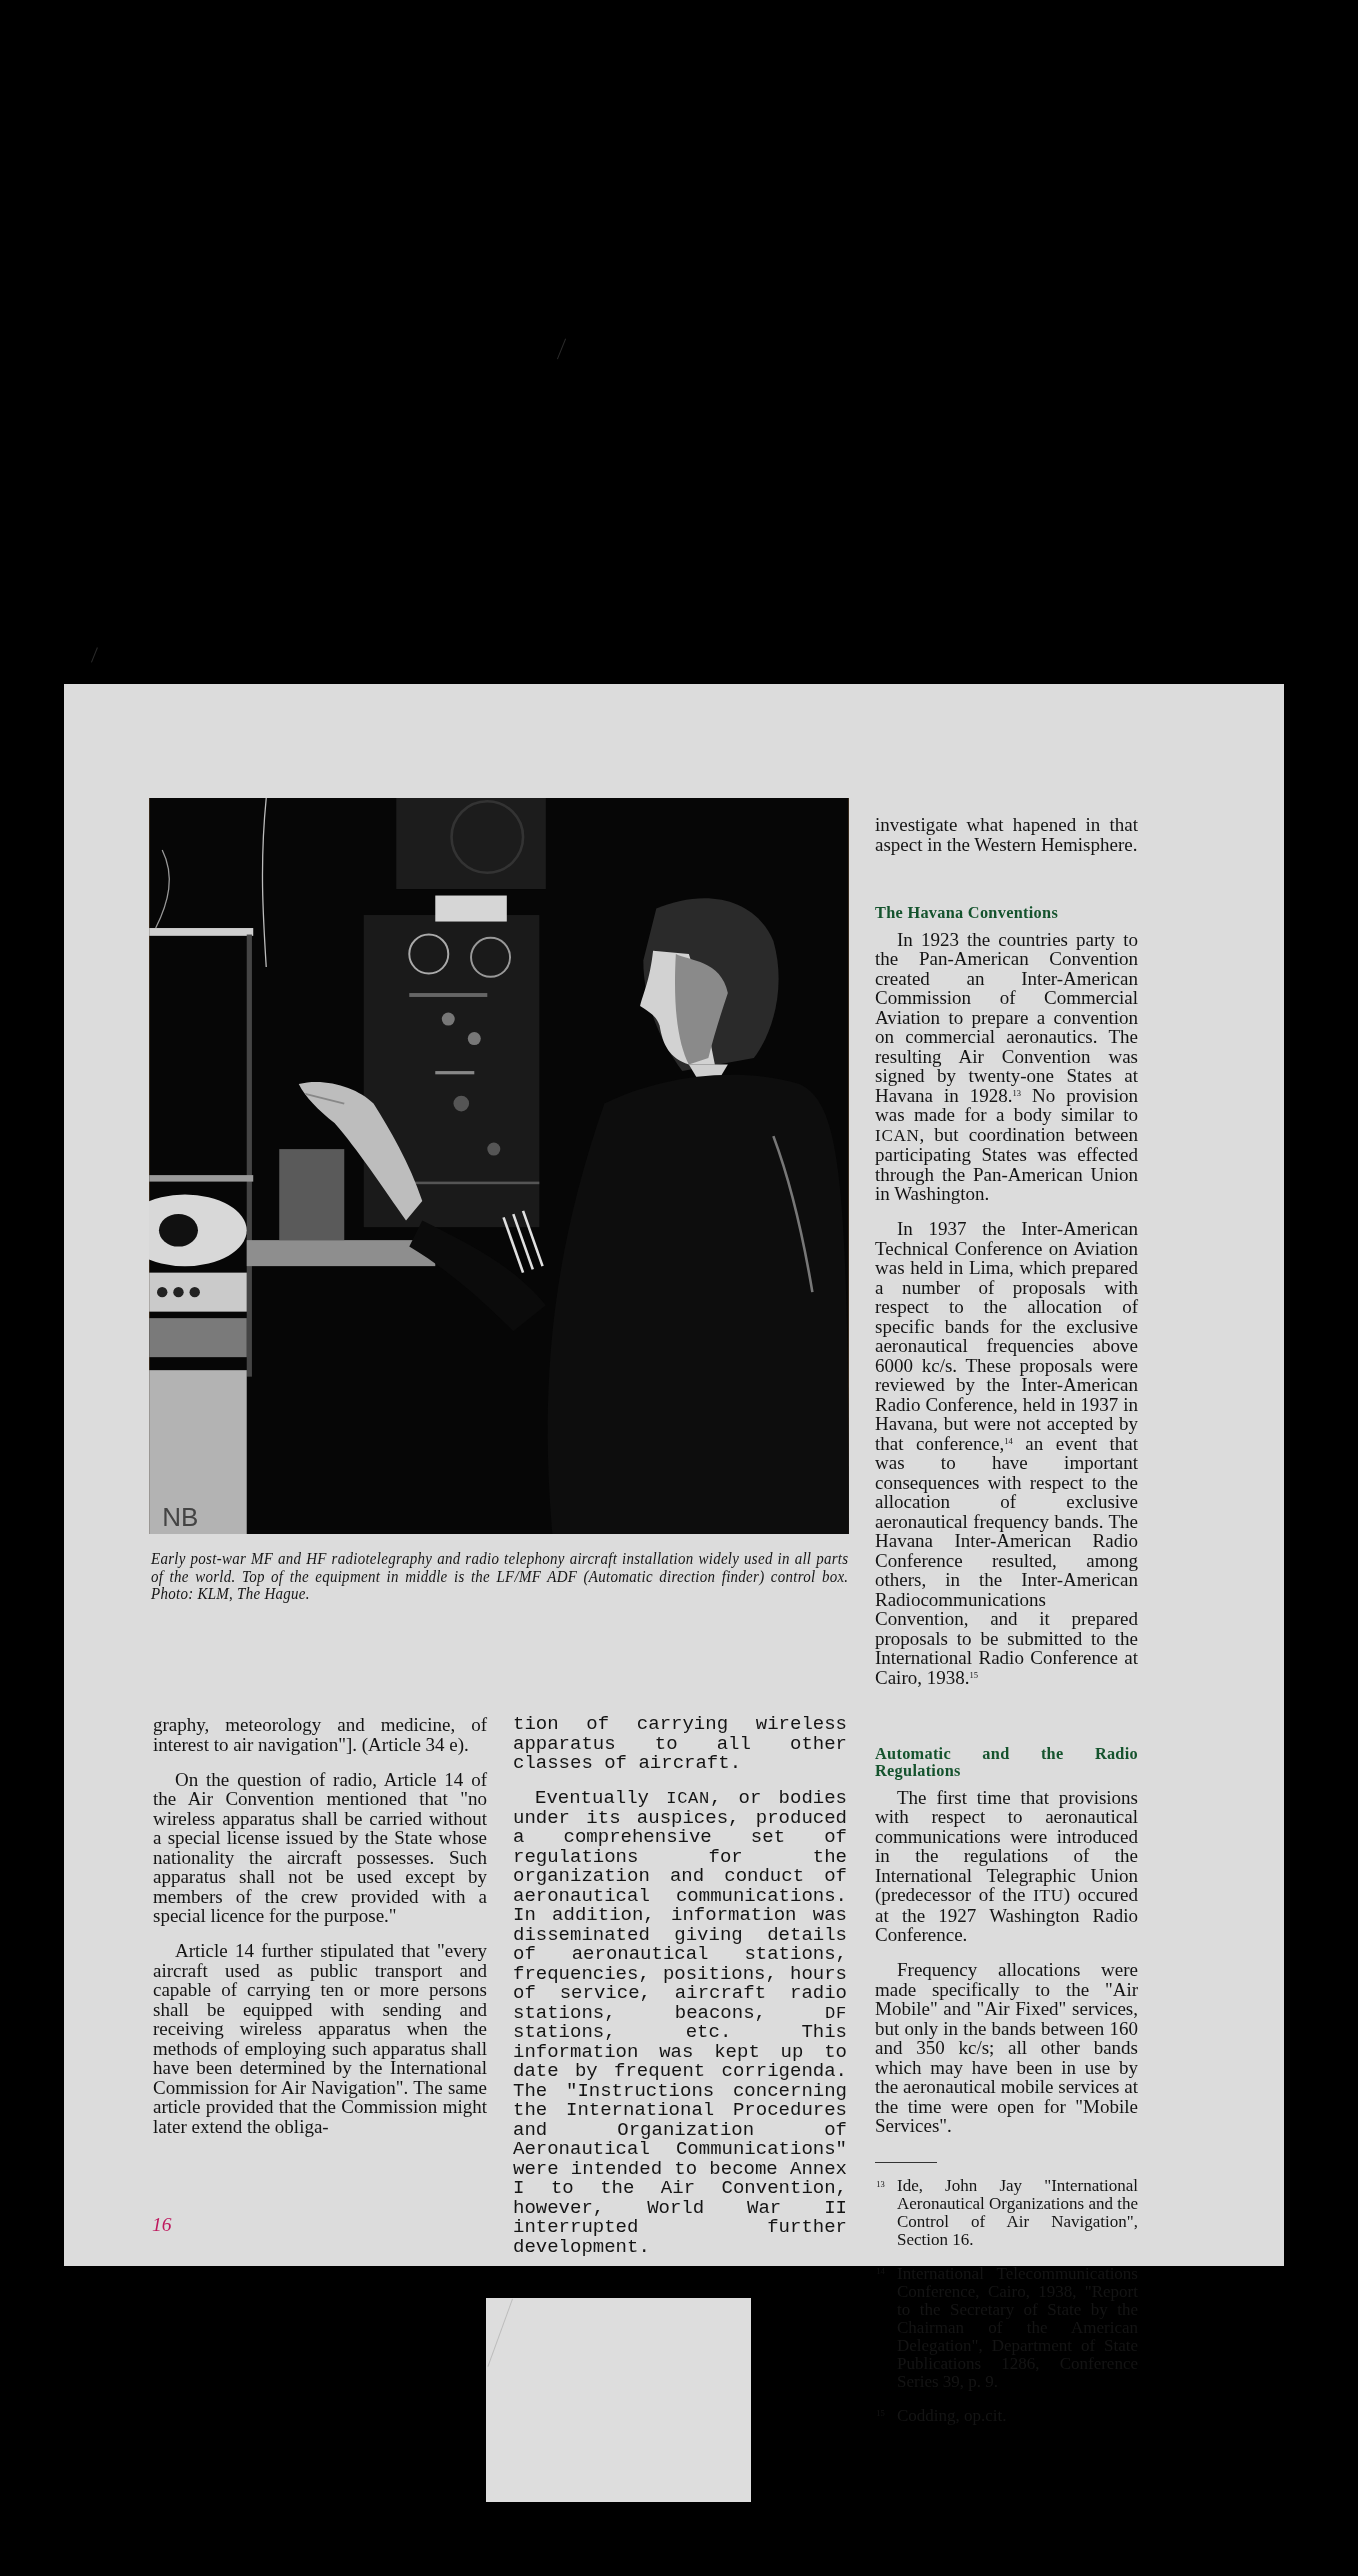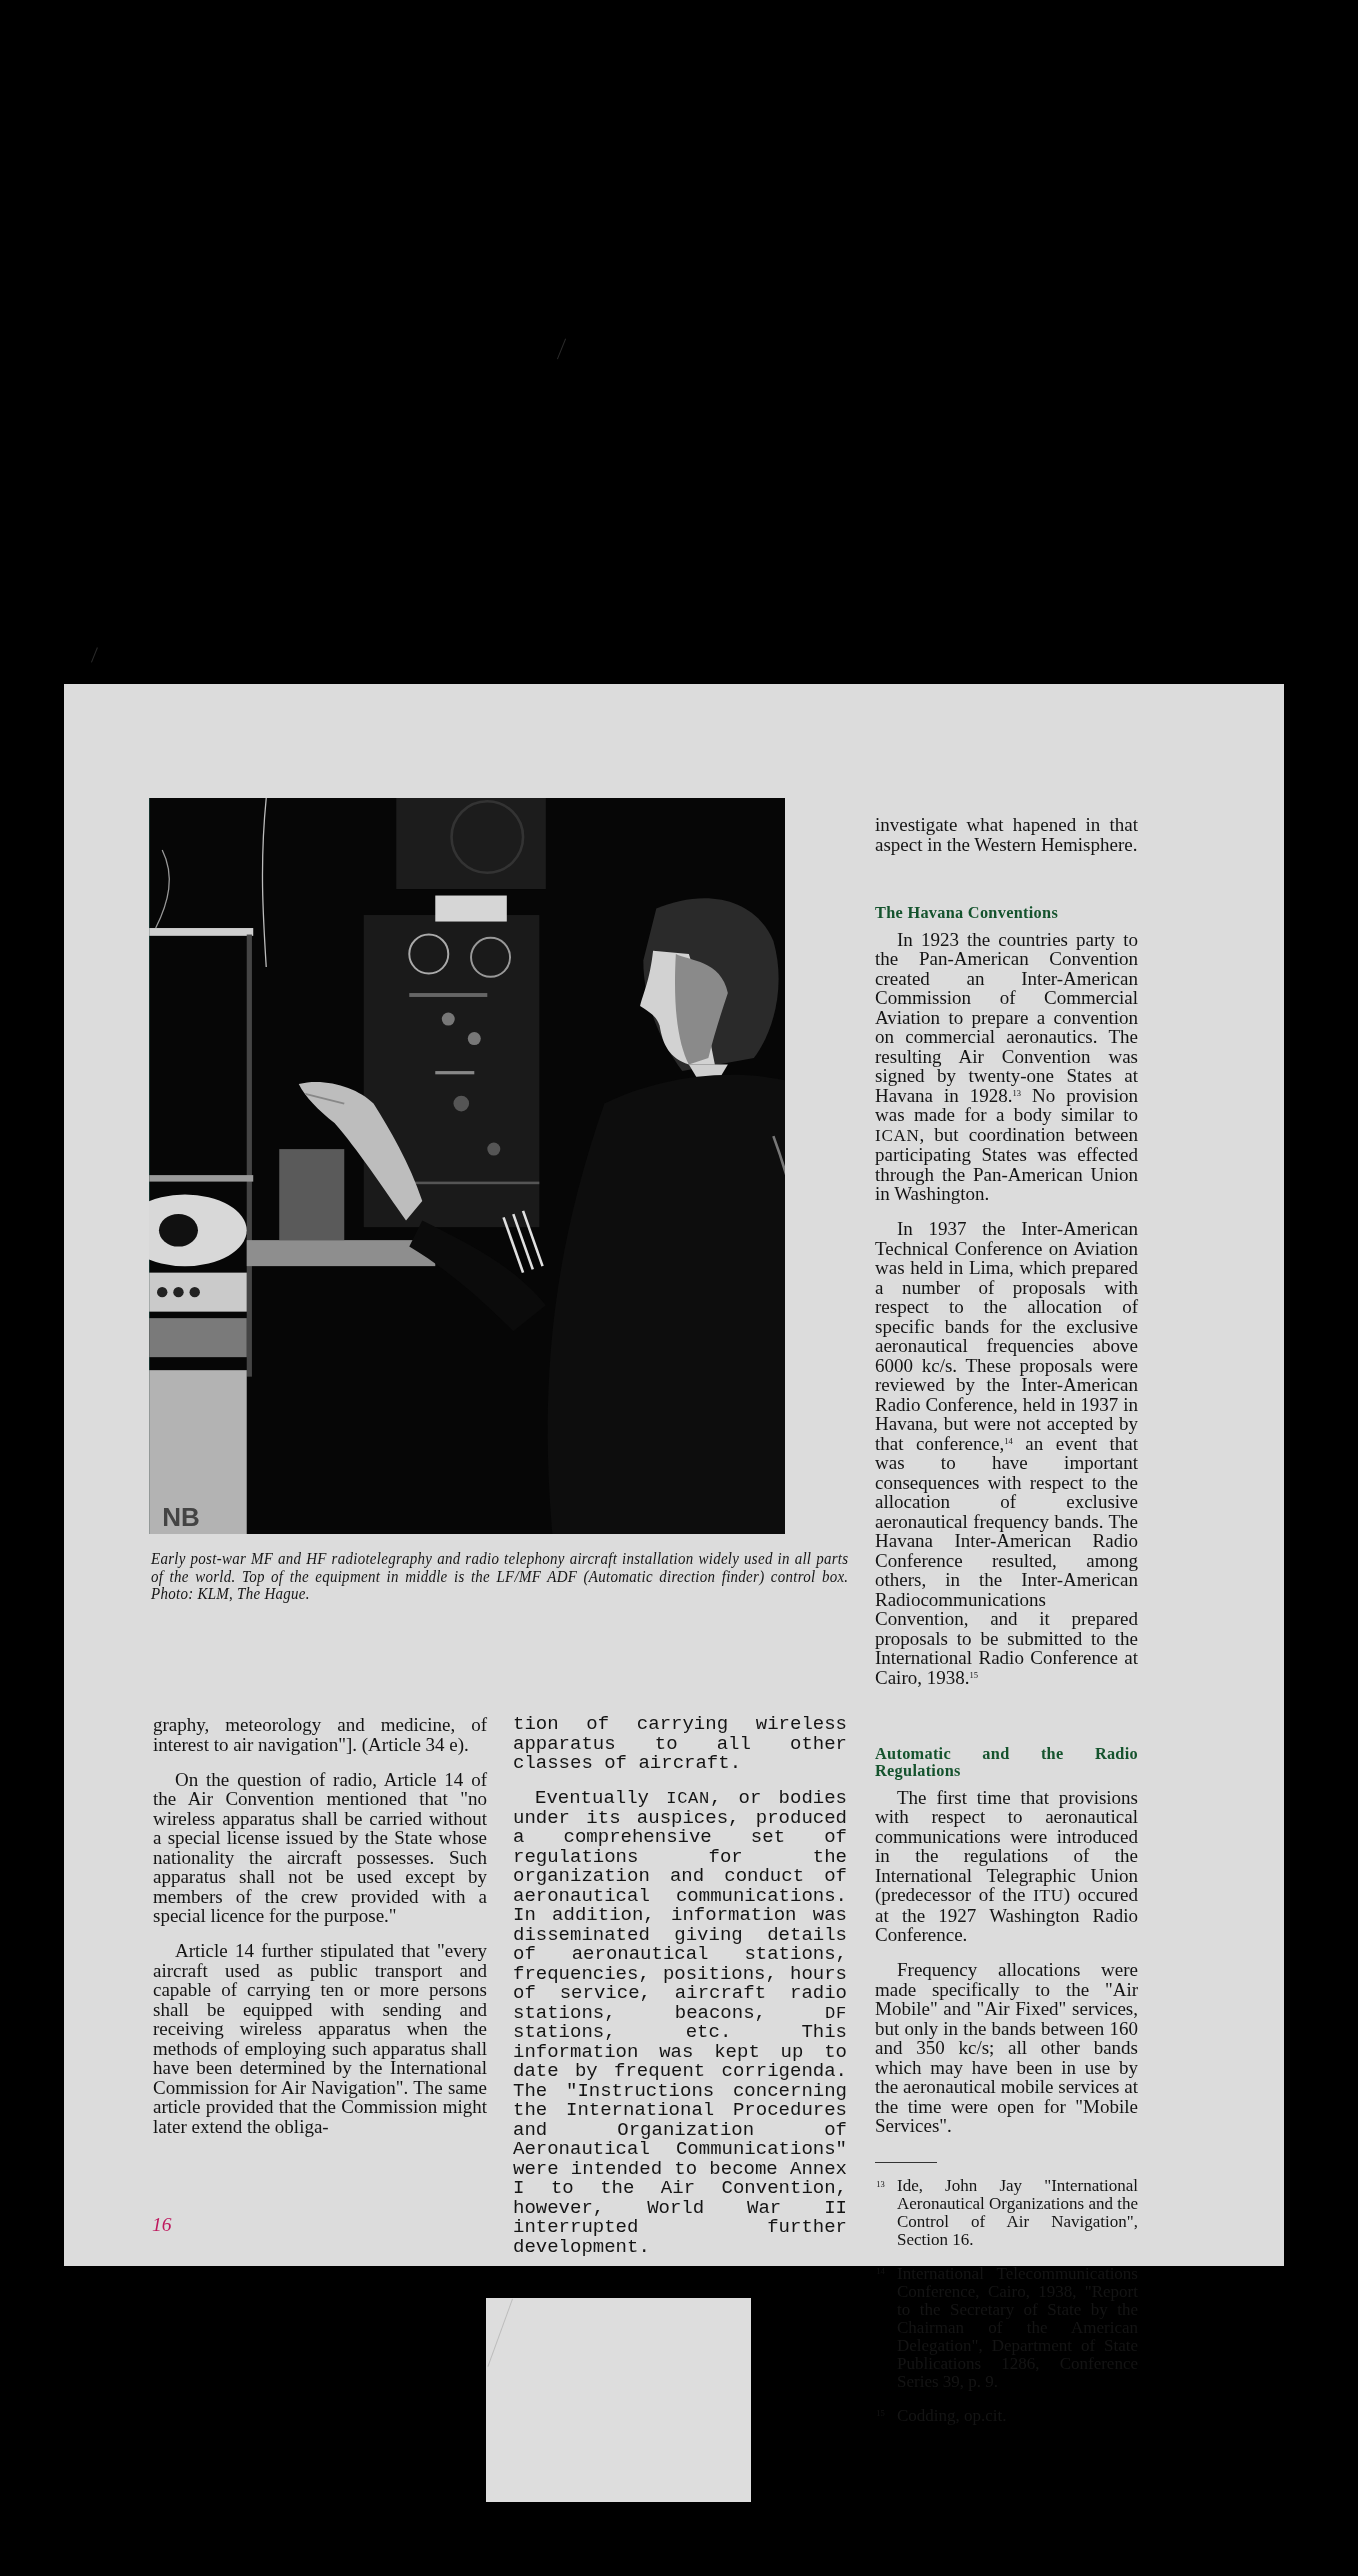--- a/index.html
+++ b/index.html
@@ -6,22 +6,22 @@
   body {
     width: 1358px; height: 2576px; background: #000; position: relative; overflow: hidden;
     font-family: "Liberation Serif", "DejaVu Serif", serif; color: #111;
   }
   .scratch { position: absolute; width: 1.3px; height: 22px; background: #2a2a2a; transform: rotate(22deg); }
   .page {
     position: absolute; left: 64px; top: 684px; width: 1220px; height: 1582px;
     background: #dcdcdc;
   }
   .photo {
-    position: absolute; left: 85px; top: 114px; width: 636px; height: 736px;
-    background: #5eead4; overflow: hidden; font-weight: bold;
+    position: absolute; left: 85px; top: 114px; width: 700px; height: 736px;
+    background: #fdba74; overflow: hidden;
   }
   .caption {
     position: absolute; left: 87px; top: 866px; width: 697px;
     font-style: italic; font-size: 16.3px; line-height: 17.6px; text-align: justify;
     letter-spacing: 0.3px; color: #161616; transform: scaleX(0.92); transform-origin: left top;
     width: 758px;
   }
   .col { position: absolute; font-size: 19px; line-height: 19.5px; text-align: justify; color: #141414; margin-top: 28px; }
   .col p { margin: 0 0 15.6px 0; text-indent: 22px; }
   .col p.noindent { text-indent: 0; }

